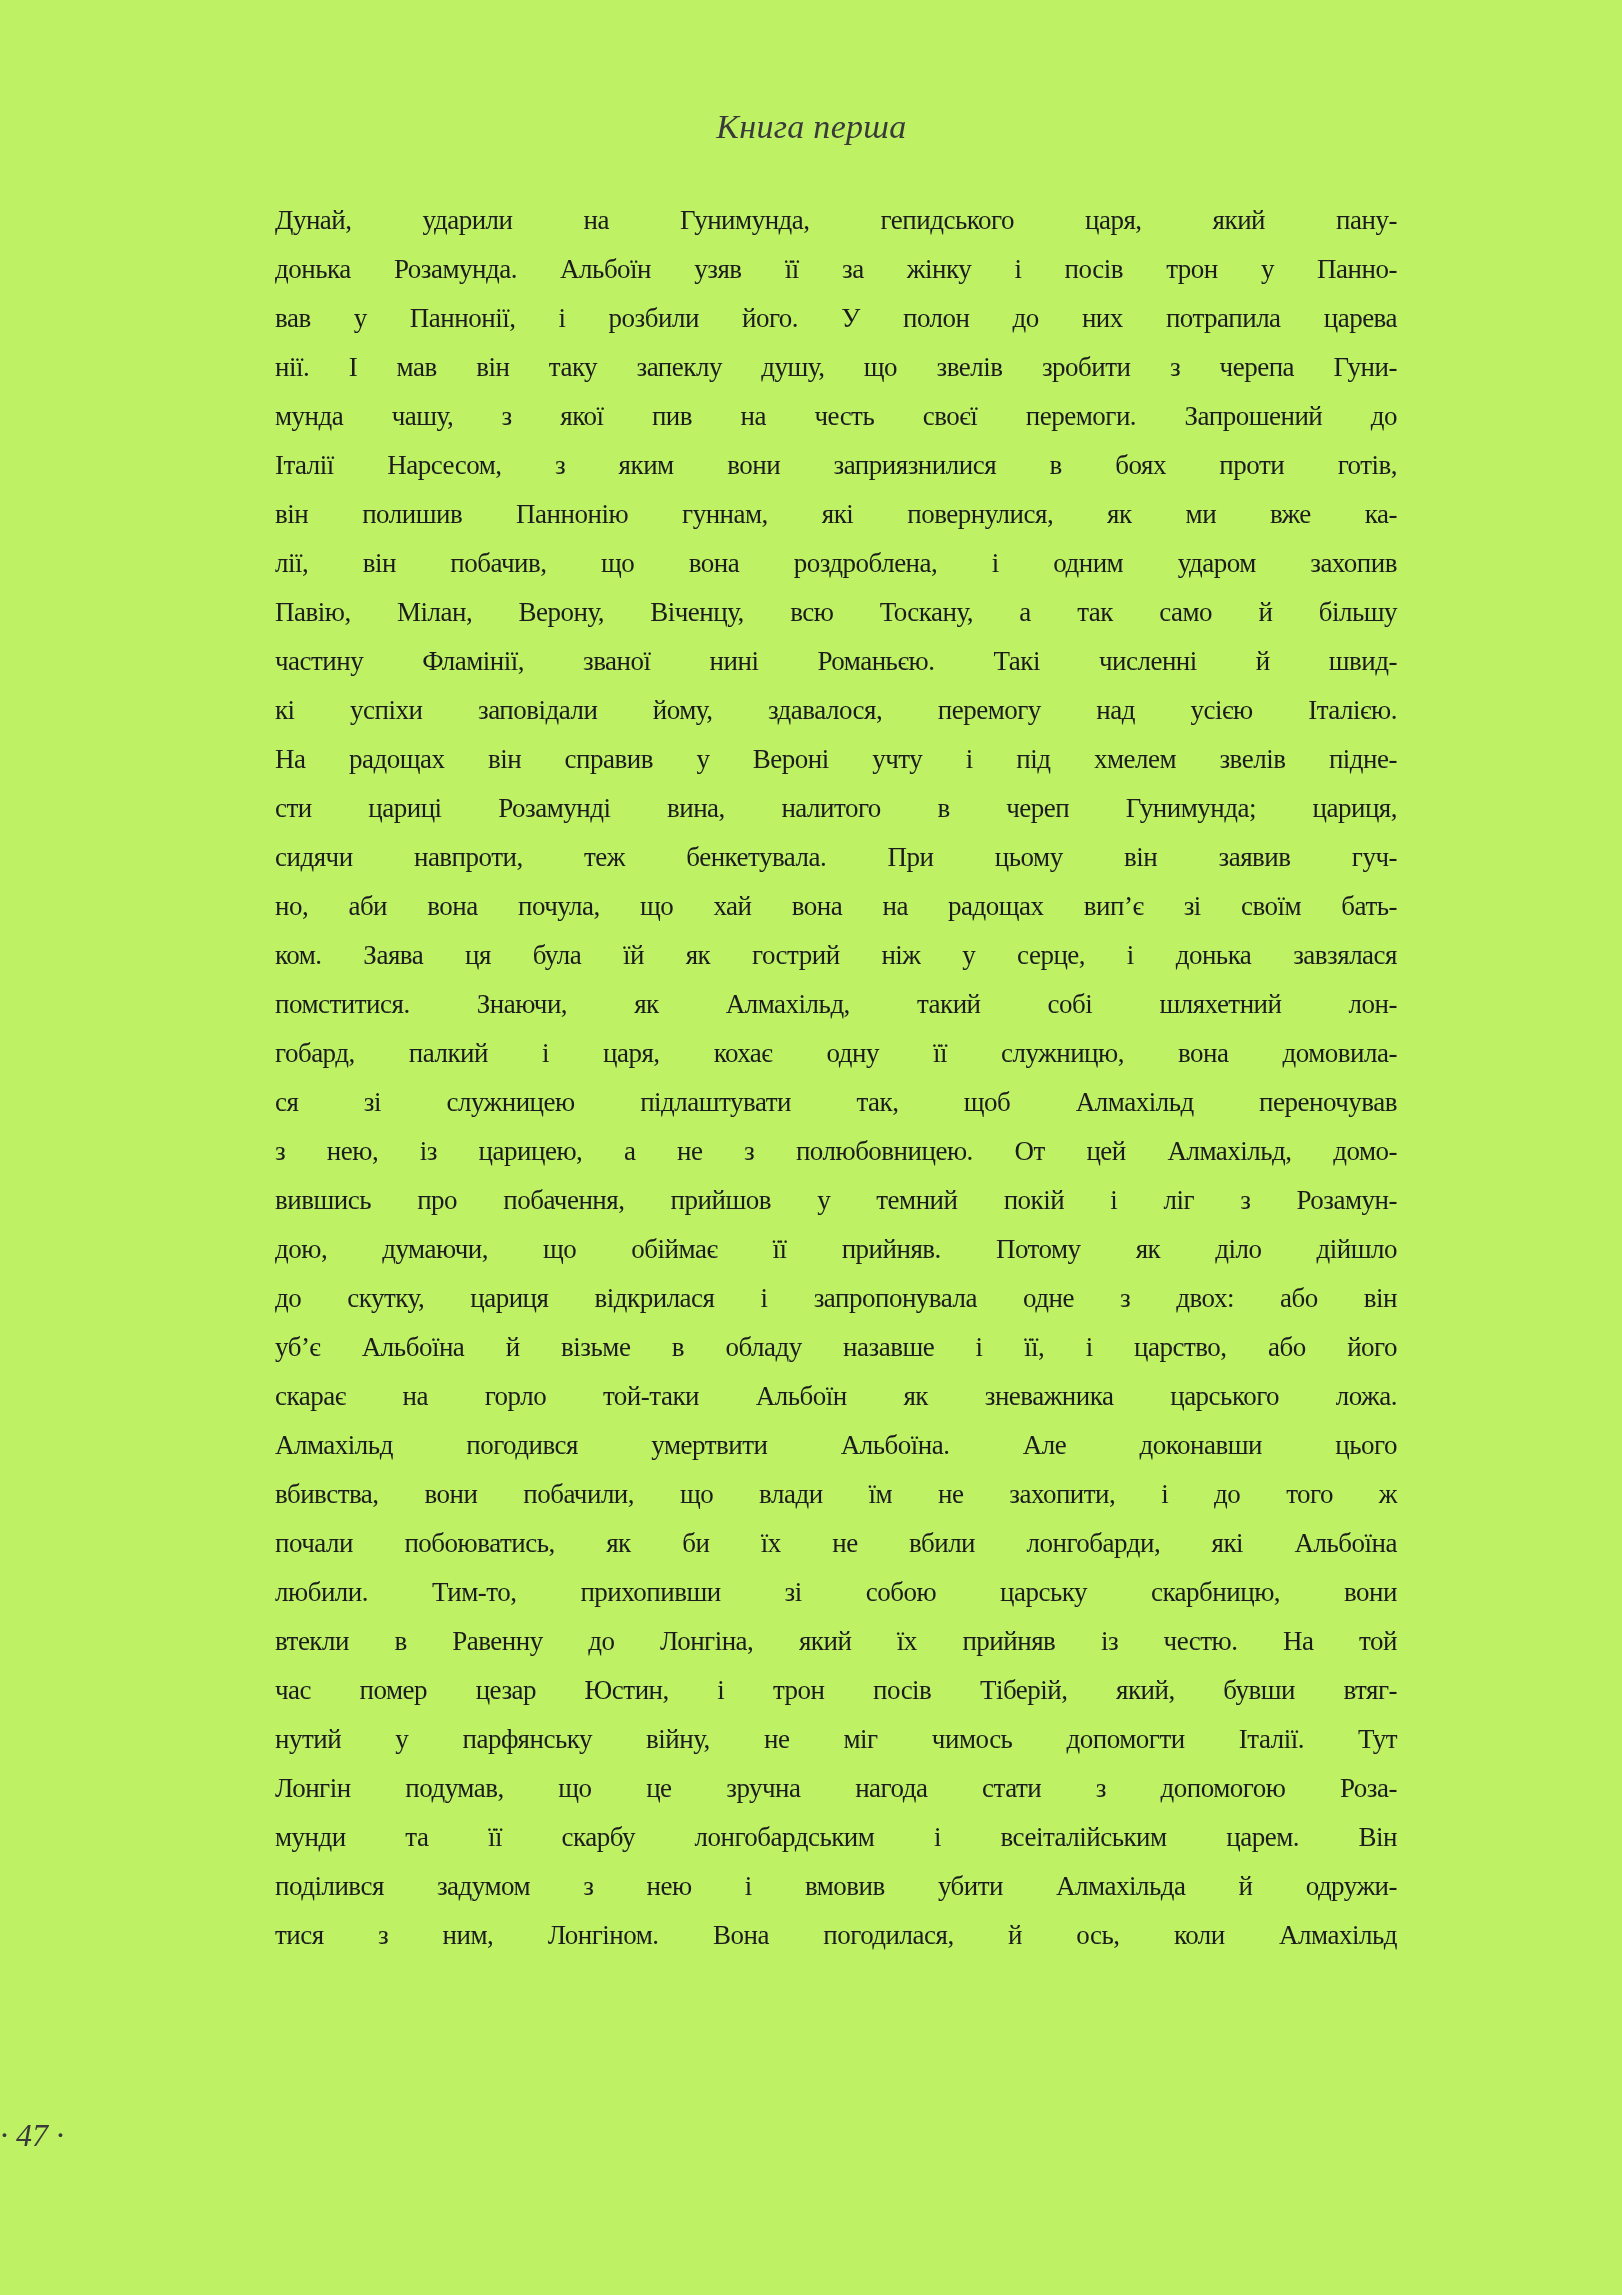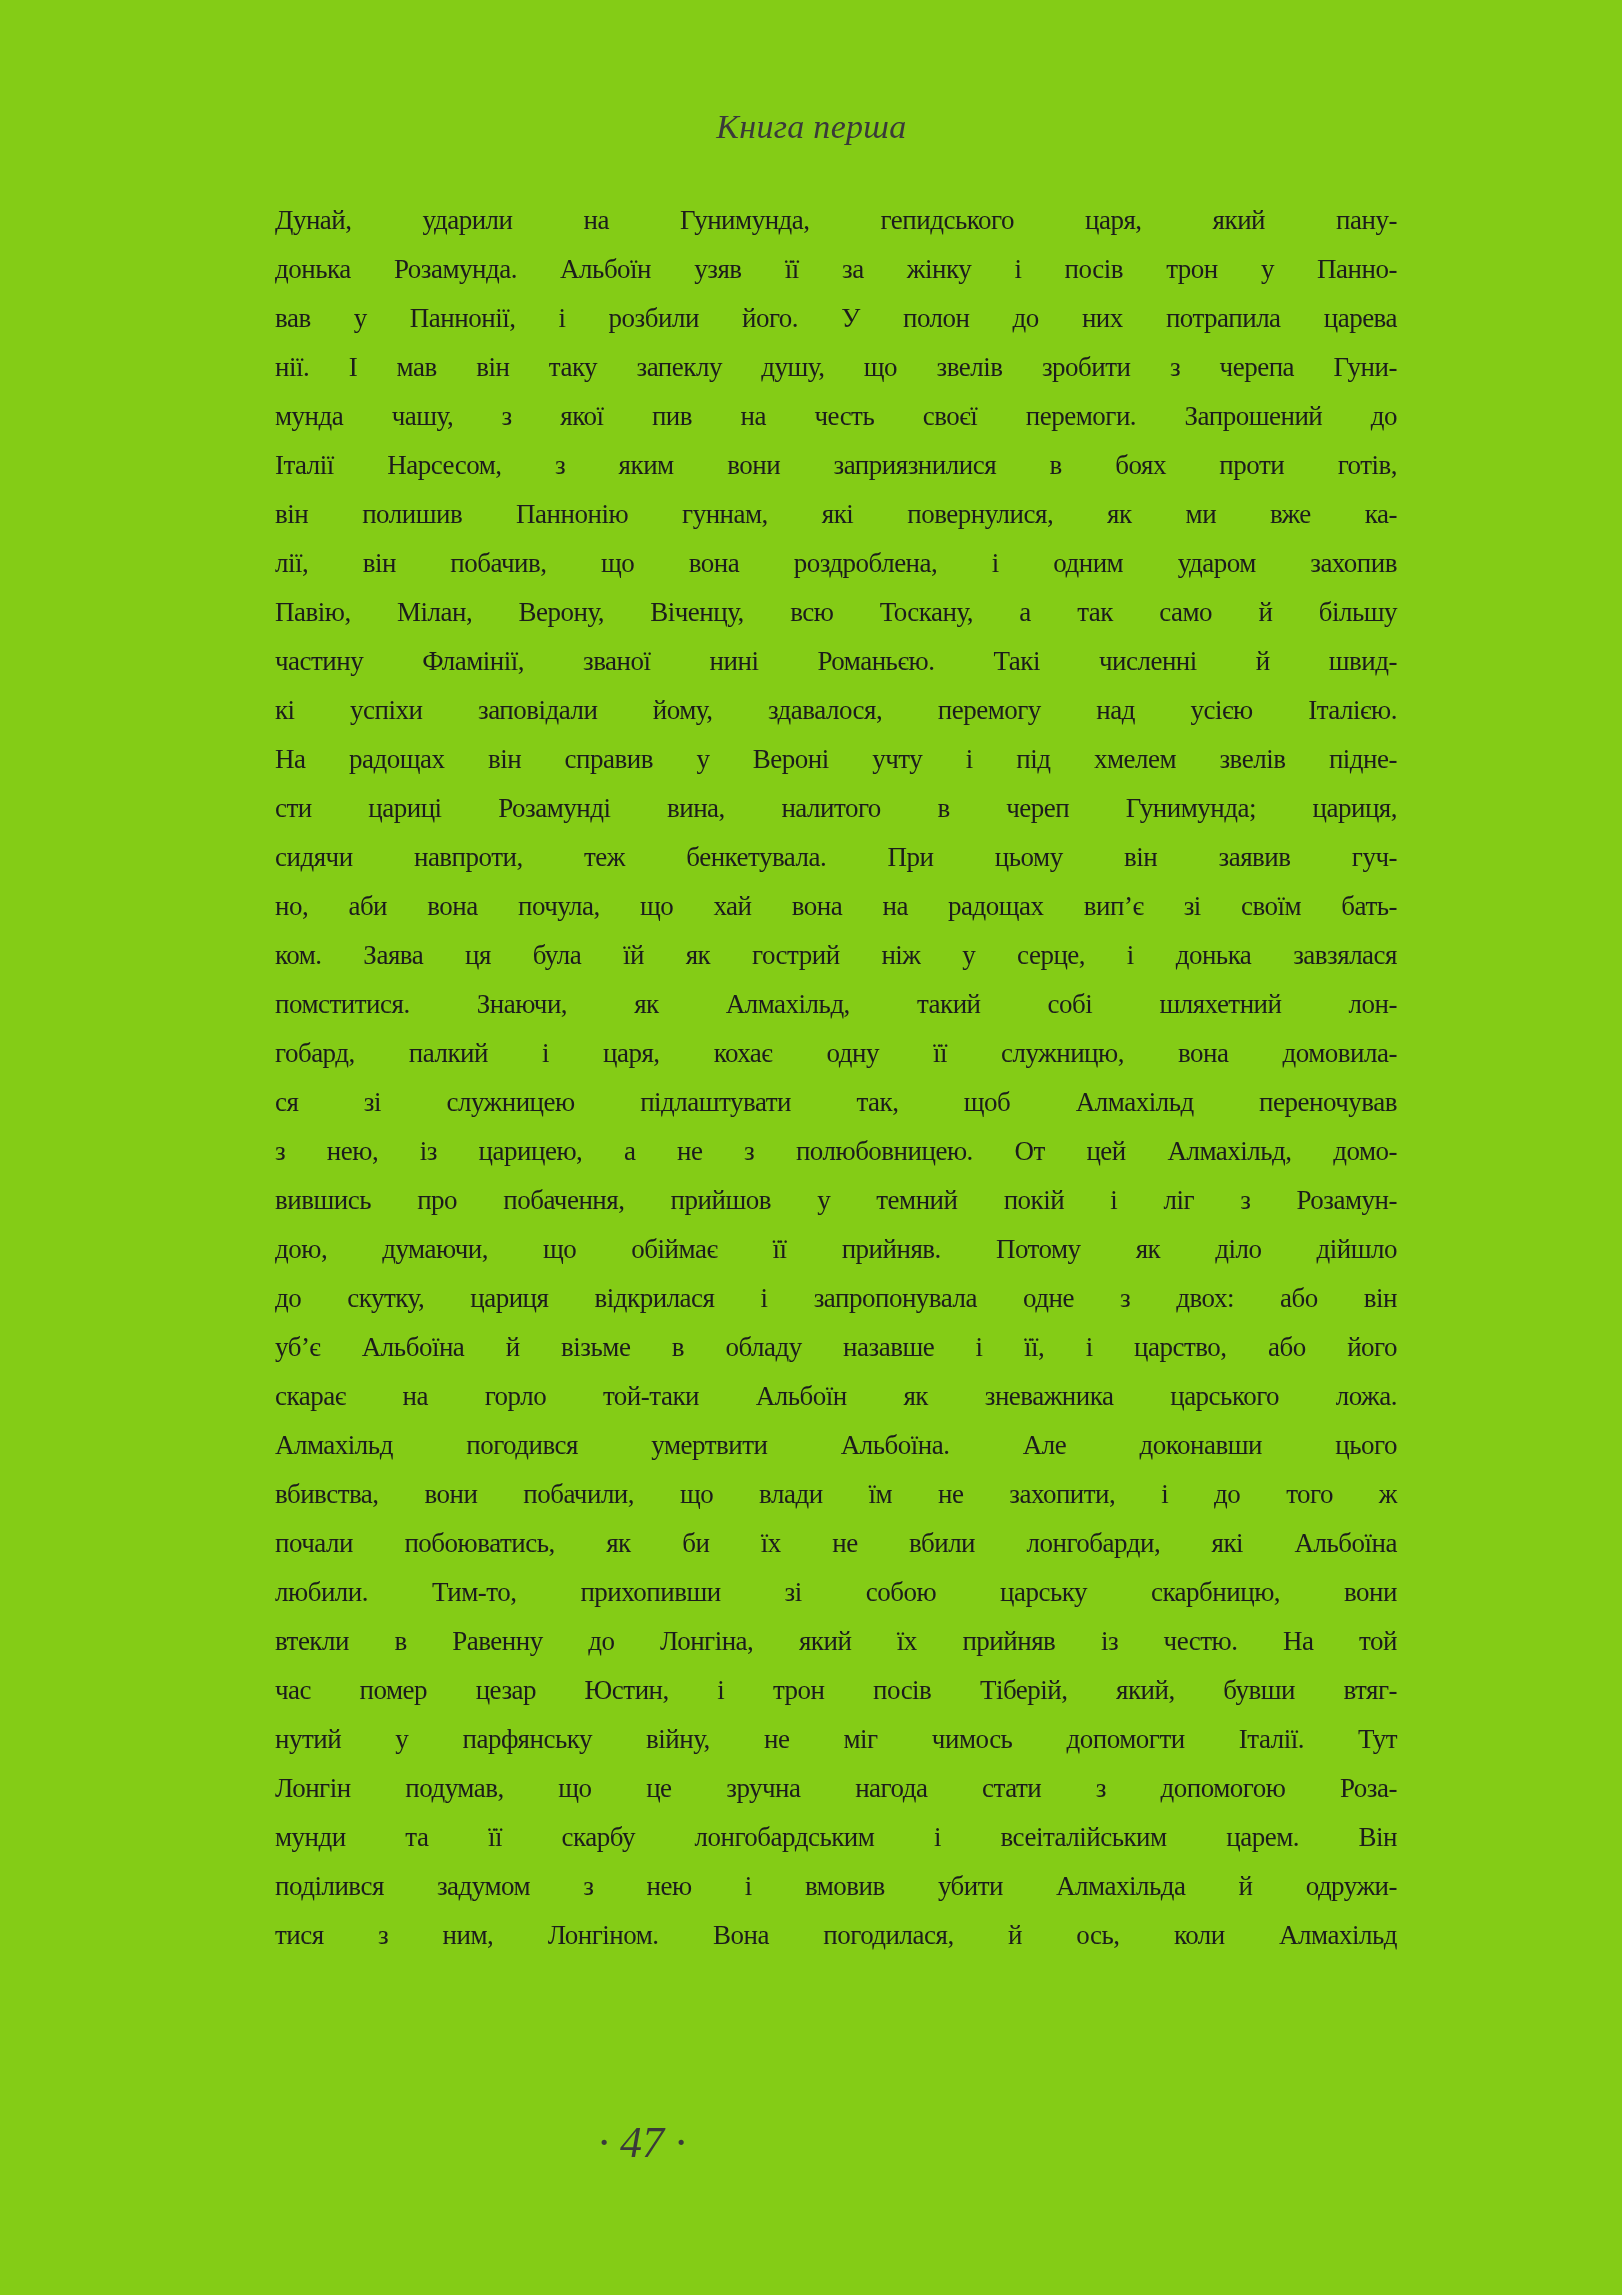--- a/index.html
+++ b/index.html
@@ -13,21 +13,21 @@
     position: relative;
     overflow: hidden;
     font-family: "Liberation Serif", "DejaVu Serif", serif;
     color: #1e1e1e;
   }
   .page {
     position: absolute;
     left: 0; top: 0;
     width: 1623px;
     height: 2295px;
-    background: #84cc16;
+    background: #bef264;
   }
   .running-header {
     position: absolute;
     top: 108px;
     left: 0;
     width: 1623px;
     text-align: center;
     font-style: italic;
     font-size: 34px;
     color: #3a3a3a;
@@ -51,23 +51,23 @@
     letter-spacing: -0.5px;
   }
   .line.last {
     text-align-last: justify;
   }
   .page-number {
     position: absolute;
     top: 2117px;
     left: 0;
     width: 1284px;
-    text-align: center;
+    text-align: left;
     font-style: italic;
-    font-size: 44px;
+    font-size: 32px;
     color: #3a3a3a;
   }
 </style>
 </head>
 <body>
 
 <div class="page">
 
   <div class="running-header">Книга перша</div>
 

